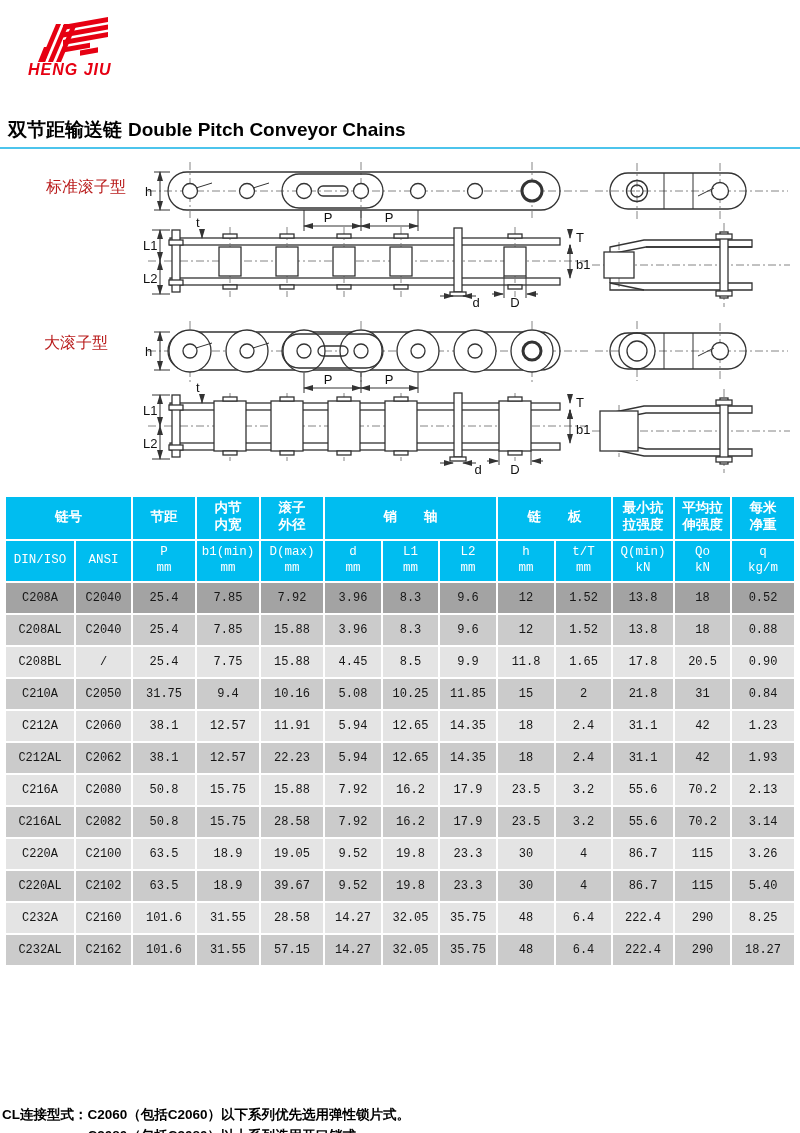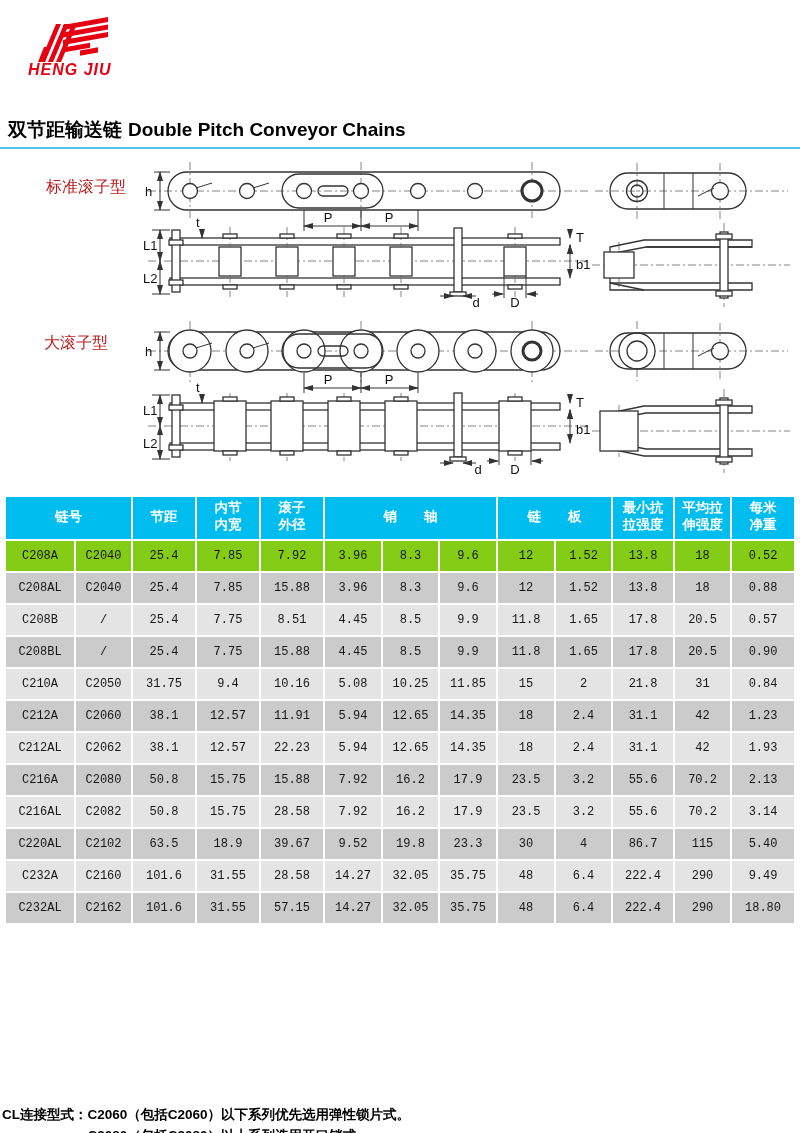--- a/index.html
+++ b/index.html
@@ -36,21 +36,21 @@
   
   table.spec{position:absolute;left:4px;top:484px;width:792px;border-collapse:separate;
              border-spacing:2px;table-layout:fixed;background:#fff;font-family:Liberation Mono, monospace;}
   table.spec th{background:#00bdf0;color:#fff;font-weight:bold;vertical-align:middle;
                 text-align:center;white-space:pre-line;line-height:1.25;padding:0;}
   tr.grp th{height:42px;font-size:13.5px;}
   tr.sub th{height:40px;font-size:12.5px;font-weight:normal;}
   table.spec td{height:30px;text-align:center;vertical-align:middle;font-size:12px;
                 color:#161616;padding:0;background:#e4e4e4;}
   table.spec tbody tr:nth-child(even) td{background:#cbcbcb;}
-  table.spec tbody tr:first-child td{background:#84cc16;}
+  table.spec tbody tr:first-child td{background:#a3a3a3;}
 
   
   .notes{position:absolute;left:2px;top:1094px;display:flex;font-size:13.5px;font-weight:600;
          color:#000;line-height:1.55;}
   .notes .pfx{white-space:nowrap;}
 </style>
 </head>
 <body>
 
 <div id="page">
@@ -331,20 +331,46 @@
 外径</th>
         <th colspan="3">销　　轴</th>
         <th colspan="2">链　　板</th>
         <th>最小抗
 拉强度</th>
         <th>平均拉
 伸强度</th>
         <th>每米
 净重</th>
       </tr>
+      <tr class="sub">
+        <th>DIN/ISO</th>
+        <th>ANSI</th>
+        <th>P
+mm</th>
+        <th>b1(min)
+mm</th>
+        <th>D(max)
+mm</th>
+        <th>d
+mm</th>
+        <th>L1
+mm</th>
+        <th>L2
+mm</th>
+        <th>h
+mm</th>
+        <th>t/T
+mm</th>
+        <th>Q(min)
+kN</th>
+        <th>Qo
+kN</th>
+        <th>q
+kg/m</th>
+      </tr>
     </thead>
     <tbody>
         <tr>
           <td>C208A</td>
           <td>C2040</td>
           <td>25.4</td>
           <td>7.85</td>
           <td>7.92</td>
           <td>3.96</td>
           <td>8.3</td>
@@ -364,35 +390,20 @@
           <td>3.96</td>
           <td>8.3</td>
           <td>9.6</td>
           <td>12</td>
           <td>1.52</td>
           <td>13.8</td>
           <td>18</td>
           <td>0.88</td>
         </tr>
         <tr>
-          <td>C208B</td>
-          <td>/</td>
-          <td>25.4</td>
-          <td>7.75</td>
-          <td>8.51</td>
-          <td>4.45</td>
-          <td>8.5</td>
-          <td>9.9</td>
-          <td>11.8</td>
-          <td>1.65</td>
-          <td>17.8</td>
-          <td>20.5</td>
-          <td>0.57</td>
-        </tr>
-        <tr>
           <td>C208BL</td>
           <td>/</td>
           <td>25.4</td>
           <td>7.75</td>
           <td>15.88</td>
           <td>4.45</td>
           <td>8.5</td>
           <td>9.9</td>
           <td>11.8</td>
           <td>1.65</td>
@@ -469,20 +480,35 @@
           <td>7.92</td>
           <td>16.2</td>
           <td>17.9</td>
           <td>23.5</td>
           <td>3.2</td>
           <td>55.6</td>
           <td>70.2</td>
           <td>3.14</td>
         </tr>
         <tr>
+          <td>C220A</td>
+          <td>C2100</td>
+          <td>63.5</td>
+          <td>18.9</td>
+          <td>19.05</td>
+          <td>9.52</td>
+          <td>19.8</td>
+          <td>23.3</td>
+          <td>30</td>
+          <td>4</td>
+          <td>86.7</td>
+          <td>115</td>
+          <td>3.26</td>
+        </tr>
+        <tr>
           <td>C220AL</td>
           <td>C2102</td>
           <td>63.5</td>
           <td>18.9</td>
           <td>39.67</td>
           <td>9.52</td>
           <td>19.8</td>
           <td>23.3</td>
           <td>30</td>
           <td>4</td>
@@ -496,36 +522,36 @@
           <td>101.6</td>
           <td>31.55</td>
           <td>28.58</td>
           <td>14.27</td>
           <td>32.05</td>
           <td>35.75</td>
           <td>48</td>
           <td>6.4</td>
           <td>222.4</td>
           <td>290</td>
-          <td>9.49</td>
+          <td>8.25</td>
         </tr>
         <tr>
           <td>C232AL</td>
           <td>C2162</td>
           <td>101.6</td>
           <td>31.55</td>
           <td>57.15</td>
           <td>14.27</td>
           <td>32.05</td>
           <td>35.75</td>
           <td>48</td>
           <td>6.4</td>
           <td>222.4</td>
           <td>290</td>
-          <td>18.80</td>
+          <td>18.27</td>
         </tr>
       </tbody>
   </table>
 
   <div class="notes">
     <span class="pfx">CL连接型式：</span>
     <div>
       <div>C2060（包括C2060）以下系列优先选用弹性锁片式。</div>
       <div>C2080（包括C2080）以上系列选用开口销式。</div>
     </div>

